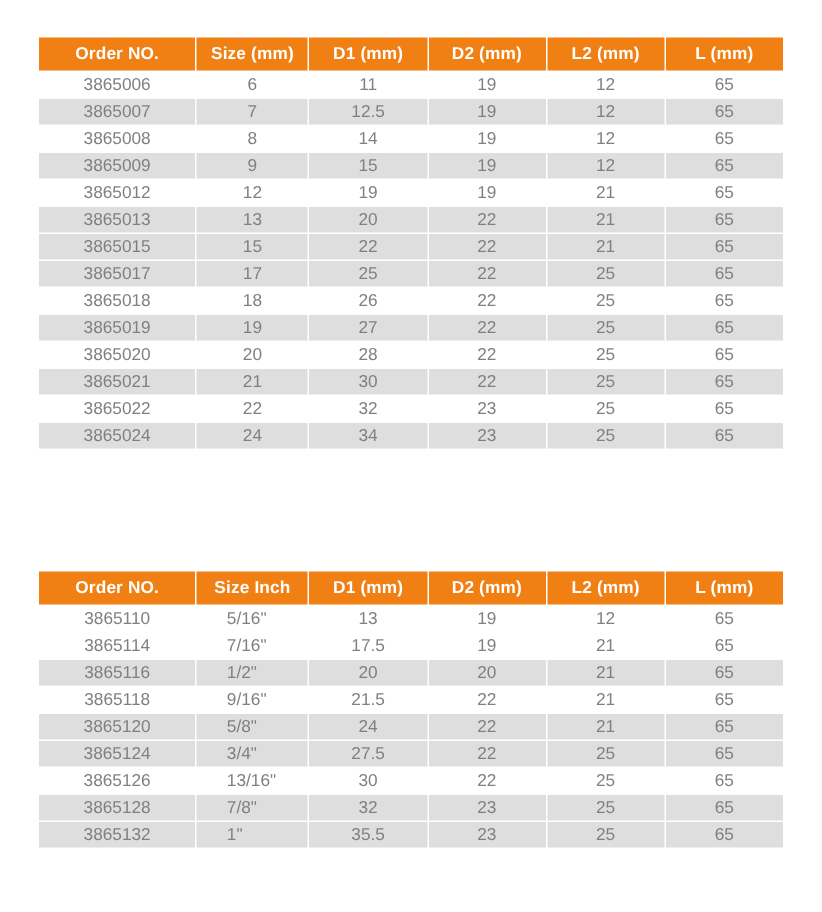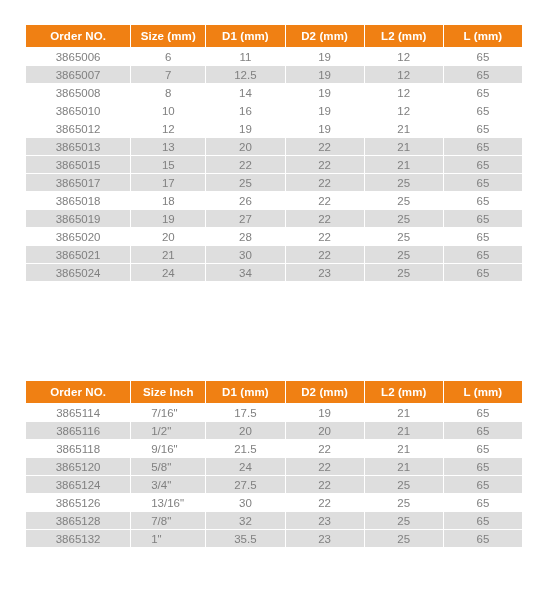--- a/index.html
+++ b/index.html
@@ -110,24 +110,24 @@
             <td>65</td>
           </tr>
           <tr>
             <td>3865008</td>
             <td>8</td>
             <td>14</td>
             <td>19</td>
             <td>12</td>
             <td>65</td>
           </tr>
-          <tr>
-            <td>3865010</td>
-            <td>10</td>
-            <td>16</td>
+          <tr class="alt">
+            <td>3865009</td>
+            <td>9</td>
+            <td>15</td>
             <td>19</td>
             <td>12</td>
             <td>65</td>
           </tr>
           <tr>
             <td>3865012</td>
             <td>12</td>
             <td>19</td>
             <td>19</td>
             <td>21</td>
@@ -179,20 +179,28 @@
             <td>28</td>
             <td>22</td>
             <td>25</td>
             <td>65</td>
           </tr>
           <tr class="alt">
             <td>3865021</td>
             <td>21</td>
             <td>30</td>
             <td>22</td>
+            <td>25</td>
+            <td>65</td>
+          </tr>
+          <tr>
+            <td>3865022</td>
+            <td>22</td>
+            <td>32</td>
+            <td>23</td>
             <td>25</td>
             <td>65</td>
           </tr>
           <tr class="alt">
             <td>3865024</td>
             <td>24</td>
             <td>34</td>
             <td>23</td>
             <td>25</td>
             <td>65</td>
@@ -216,20 +224,28 @@
           <th>Order NO.</th>
           <th>Size Inch</th>
           <th>D1 (mm)</th>
           <th>D2 (mm)</th>
           <th>L2 (mm)</th>
           <th>L (mm)</th>
         </tr>
       </thead>
       <tbody>
           <tr>
+            <td>3865110</td>
+            <td class="inch-cell">5/16"</td>
+            <td>13</td>
+            <td>19</td>
+            <td>12</td>
+            <td>65</td>
+          </tr>
+          <tr>
             <td>3865114</td>
             <td class="inch-cell">7/16"</td>
             <td>17.5</td>
             <td>19</td>
             <td>21</td>
             <td>65</td>
           </tr>
           <tr class="alt">
             <td>3865116</td>
             <td class="inch-cell">1/2"</td>

